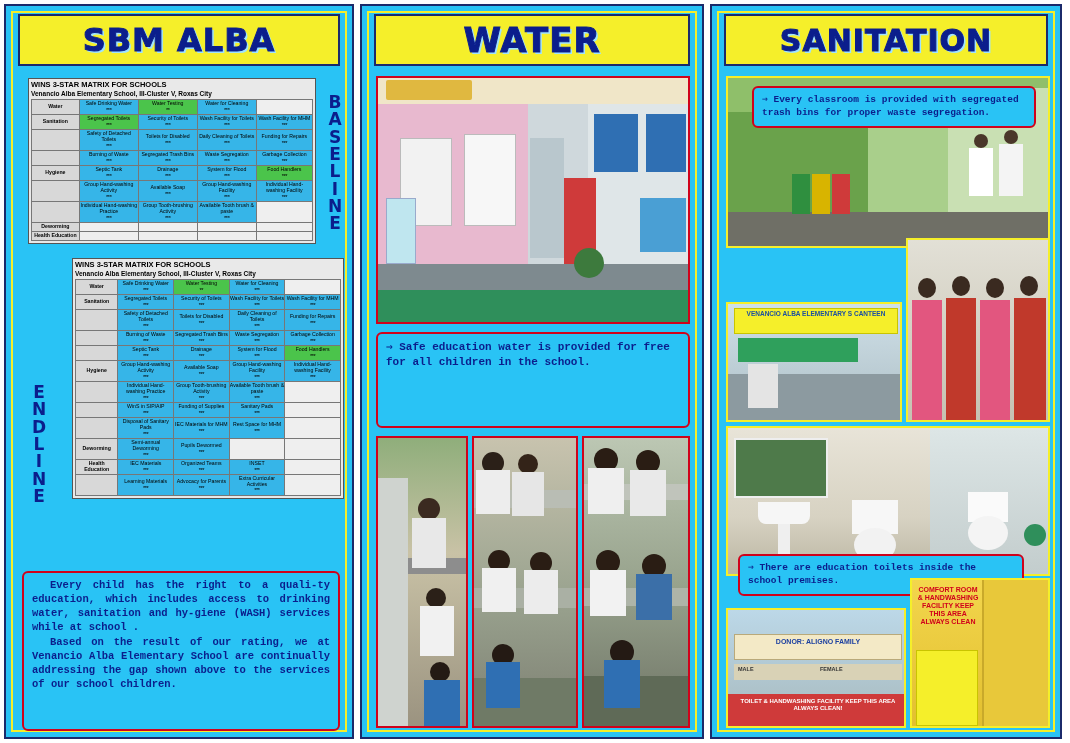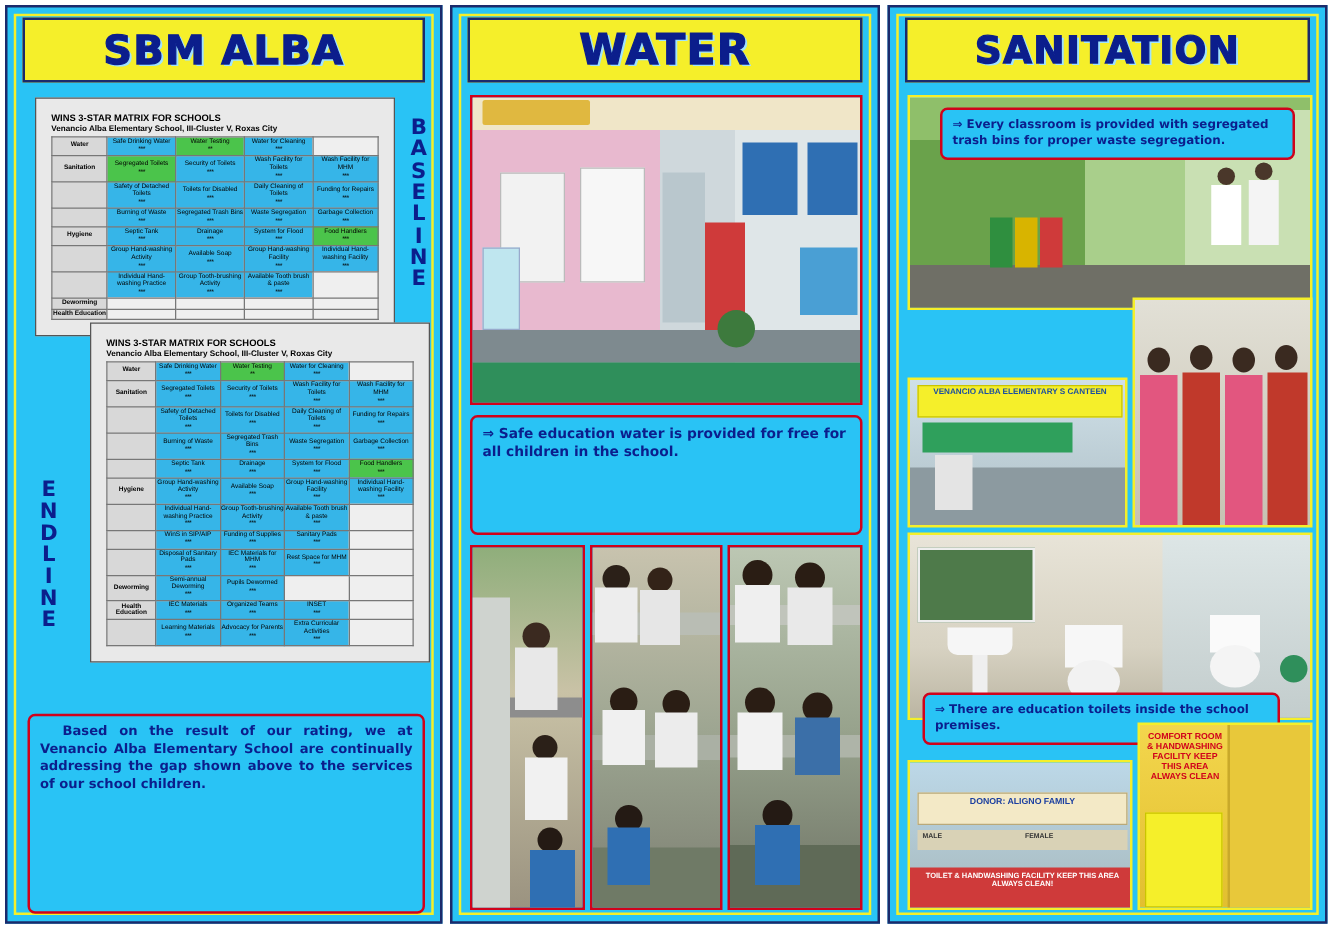--- a/index.html
+++ b/index.html
@@ -41,21 +41,21 @@
   .vlabel {
     position:absolute;
     font-family:"DejaVu Sans", sans-serif;
     font-weight:bold; font-size:17px;
     color:#0b1e8c; line-height:1.02;
     text-align:center; width:22px;
     letter-spacing:0px;
   }
 
   
-  .matrix { position:absolute; background:#e9e9e9; border:1px solid #555; padding:12px; }
+  .matrix { position:absolute; background:#e9e9e9; border:1px solid #555; padding:2px; }
   .matrix h4 { margin:0; font-size:7.5px; font-weight:bold; color:#000; line-height:1.15; }
   .matrix h5 { margin:0 0 2px 0; font-size:6.5px; font-weight:bold; color:#000; line-height:1.15; }
   table.mx { border-collapse:collapse; width:100%; table-layout:fixed; }
   table.mx td {
     border:1px solid #777;
     font-size:5.2px; line-height:1.12;
     text-align:center; vertical-align:middle;
     padding:1px 0px; color:#000;
     word-wrap:break-word;
   }
@@ -66,21 +66,21 @@
   .stars { display:block; font-size:5.6px; letter-spacing:-0.4px; }
 
   
   .callout {
     position:absolute; background:#29c3f5;
     border:2px solid #d0021b; border-radius:6px;
     padding:6px 8px;
     font-family:"DejaVu Sans", sans-serif;
     color:#0b1e8c; font-weight:bold;
   }
-  .callout p { margin:0 0 2px 0; line-height:1.32; }
+  .callout p { margin:0 0 2px 0; line-height:1.32;font-family:Liberation Mono, monospace; }
   .arrow { font-weight:bold; }
 
   
   .photo { position:absolute; overflow:hidden; }
   .photo.bd-red { border:2px solid #d0021b; }
   .photo.bd-yel { border:2px solid #f5ef2a; }
   .corridor { background:linear-gradient(180deg,#cfe3d2 0%, #9fc39d 45%, #6f6f66 100%); }
   .tile { background:linear-gradient(180deg,#e7e3d5 0%, #cfc9b8 60%, #b3ab97 100%); }
   .room { background:linear-gradient(180deg,#dfe8ec 0%, #b9c9ce 55%, #8b9aa0 100%); }
 
@@ -293,20 +293,21 @@
               <td class="blue"><span>Learning Materials</span><span class="stars">***</span></td>
               <td class="blue"><span>Advocacy for Parents</span><span class="stars">***</span></td>
               <td class="blue"><span>Extra Curricular Activities</span><span class="stars">***</span></td>
               <td class="empty"></td>
             </tr>
           </tbody>
       </table>
     </div>
 
     <div class="callout" style="left:16px; top:565px; width:318px; height:160px; font-size:10.5px; text-align:justify;">
+      <p style="text-indent:18px;">Every child has the right to a quali-ty education, which includes access to drinking water, sanitation and hy-giene (WASH) services while at school .</p>
       <p style="text-indent:18px;">Based on the result of our rating, we at Venancio Alba Elementary School are continually addressing the gap shown above to the services of our school children.</p>
     </div>
   </div>
 
   <div class="panel col2">
     <div class="panel-inner"></div>
 
     <div class="banner">
       <span>WATER</span>
     </div>

